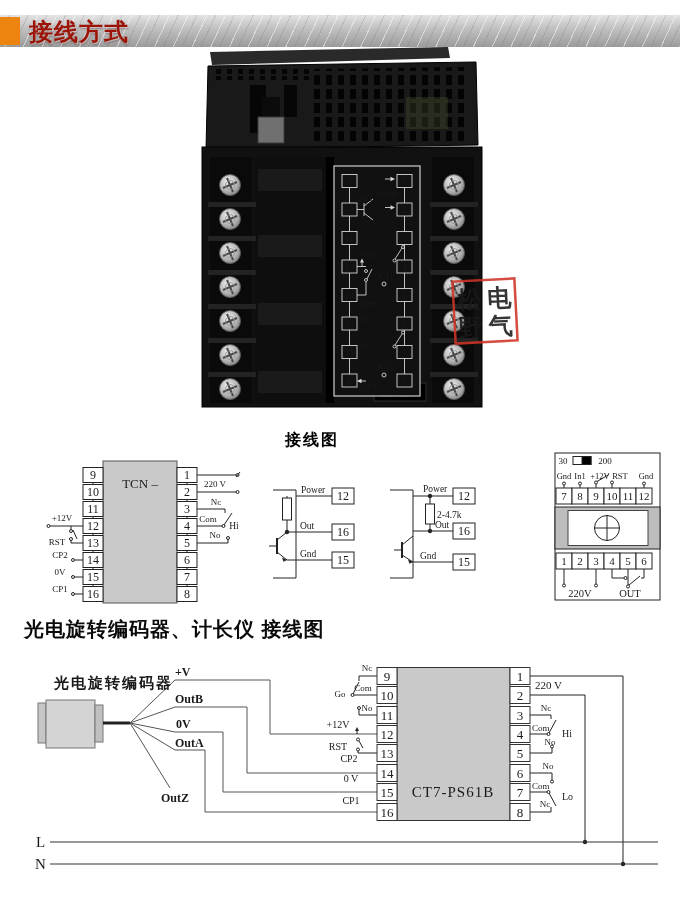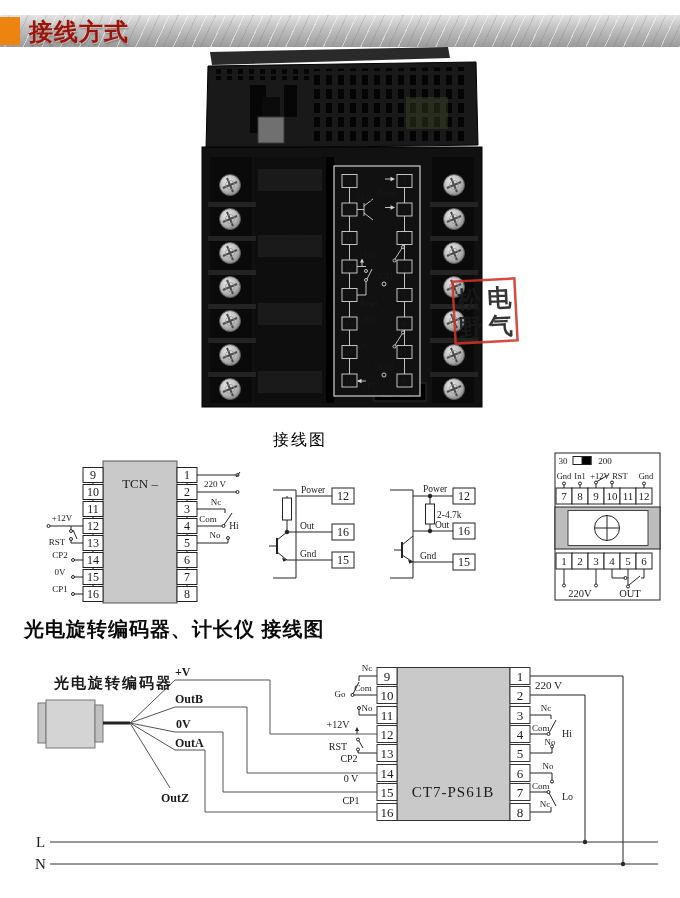--- a/index.html
+++ b/index.html
@@ -7,22 +7,22 @@
        font-family:"Liberation Sans",sans-serif;overflow:hidden;}
   .hdr{position:absolute;left:0;top:0;width:680px;height:32px;
        background:linear-gradient(180deg,#e3e3e3 0%,#c2c2c2 40%,#9b9b9b 100%);margin-top:15px;}
   .hdr .streaks{position:absolute;inset:0;
        background:repeating-linear-gradient(115deg,rgba(255,255,255,.5) 0 1px,rgba(255,255,255,0) 1px 8px,rgba(110,110,110,.22) 8px 9px,rgba(255,255,255,0) 9px 17px);}
   .hdr .accent{position:absolute;left:0;top:2px;width:20px;height:28px;background:#ee8410;}
   .hdr .title{position:absolute;left:29px;top:1px;font-size:24px;font-weight:bold;
        color:#9c1408;letter-spacing:1px;
        text-shadow:1px 1px 0 rgba(255,255,255,.45), 1px 2px 2px rgba(60,0,0,.35);}
   svg{position:absolute;overflow:visible;}
-  .t1{position:absolute;left:0;top:430px;width:600px;text-align:center;
-      font-size:16px;font-weight:normal;color:#000;letter-spacing:2px;}
+  .t1{position:absolute;left:12px;top:430px;width:600px;text-align:center;
+      font-size:16px;font-weight:bold;color:#000;letter-spacing:2px;}
   .t2{position:absolute;left:24px;top:616px;font-size:20px;font-weight:bold;
       color:#0a0a0a;letter-spacing:1px;}
   text{font-family:"Liberation Serif",serif;fill:#1a1a1a;}
 </style>
 </head>
 <body>
 
 <div class="hdr">
   <div class="streaks"></div>
   <div class="accent"></div>

